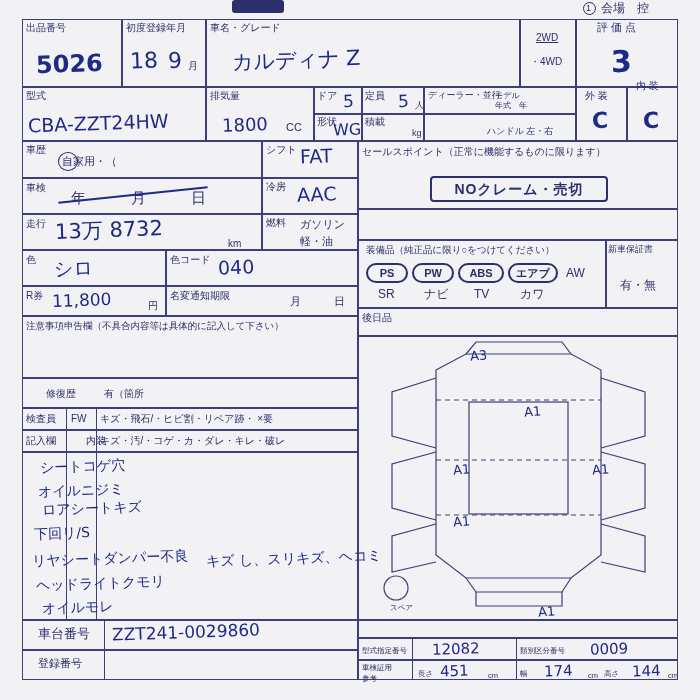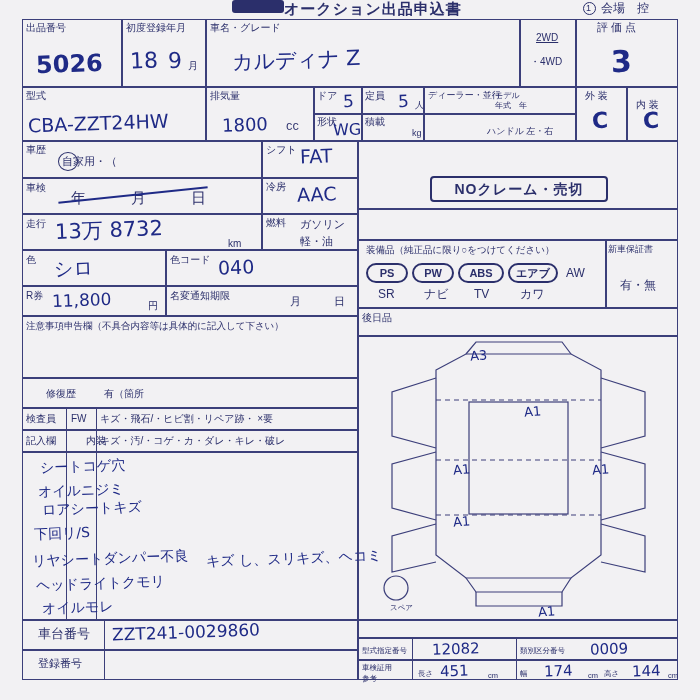--- a/index.html
+++ b/index.html
@@ -95,21 +95,20 @@
     height:1.5px;background:#1f2a86;
     transform:rotate(-6deg);
   }
 </style>
 </head>
 <body>
 
 <div class="sheet">
 
   <div class="blob" style="left:232px;top:0px;width:52px;height:13px;"></div>
-  <div class="title" style="left:284px;top:0px;">オークション出品申込書</div>
   <div class="circle" style="left:583px;top:2px;width:13px;height:13px;"></div>
   <div class="lbl" style="left:586px;top:3px;font-size:9px;">1</div>
   <div class="lbl" style="left:601px;top:3px;font-size:12px;">会場　控</div>
 
   <div class="box" style="left:22px;top:19px;width:656px;height:661px;"></div>
 
   <div class="box" style="left:22px;top:19px;width:100px;height:68px;"></div>
   <div class="lbl" style="left:26px;top:22px;">出品番号</div>
   <div class="hand b" style="left:36px;top:50px;font-size:24px;">5026</div>
 
@@ -131,21 +130,21 @@
   <div class="lbl" style="left:597px;top:22px;font-size:11px;">評 価 点</div>
   <div class="hand b" style="left:611px;top:44px;font-size:30px;">3</div>
 
   <div class="box" style="left:22px;top:87px;width:184px;height:54px;"></div>
   <div class="lbl" style="left:26px;top:90px;">型式</div>
   <div class="hand" style="left:28px;top:112px;font-size:19px;">CBA-ZZT24HW</div>
 
   <div class="box" style="left:206px;top:87px;width:108px;height:54px;"></div>
   <div class="lbl" style="left:210px;top:90px;">排気量</div>
   <div class="hand" style="left:222px;top:114px;font-size:18px;">1800</div>
-  <div class="lbl" style="left:286px;top:122px;font-size:11px;font-family:Liberation Mono, monospace;">CC</div>
+  <div class="lbl" style="left:286px;top:122px;font-size:11px;">CC</div>
 
   <div class="box" style="left:314px;top:87px;width:48px;height:27px;"></div>
   <div class="lbl" style="left:317px;top:90px;">ドア</div>
   <div class="hand" style="left:343px;top:91px;font-size:17px;">5</div>
 
   <div class="box" style="left:362px;top:87px;width:62px;height:27px;"></div>
   <div class="lbl" style="left:365px;top:90px;">定員</div>
   <div class="hand" style="left:398px;top:91px;font-size:17px;">5</div>
   <div class="lbl" style="left:415px;top:100px;font-size:9px;">人</div>
 
@@ -163,33 +162,34 @@
   <div class="lbl" style="left:495px;top:100px;font-size:8px;">年式　年</div>
 
   <div class="box" style="left:424px;top:114px;width:152px;height:27px;"></div>
   <div class="lbl" style="left:487px;top:126px;font-size:9px;">ハンドル 左・右</div>
 
   <div class="box" style="left:576px;top:87px;width:51px;height:54px;"></div>
   <div class="lbl" style="left:585px;top:90px;">外 装</div>
   <div class="hand b" style="left:592px;top:108px;font-size:22px;">C</div>
 
   <div class="box" style="left:627px;top:87px;width:51px;height:54px;"></div>
-  <div class="lbl" style="left:636px;top:99px;">内 装</div>
+  <div class="lbl" style="left:636px;top:80px;">内 装</div>
   <div class="hand b" style="left:643px;top:108px;font-size:22px;">C</div>
 
   <div class="box" style="left:22px;top:141px;width:240px;height:37px;"></div>
   <div class="lbl" style="left:26px;top:144px;">車歴</div>
   <div class="lbl" style="left:62px;top:156px;font-size:11px;">自家用・（</div>
   <div class="circle" style="left:58px;top:152px;width:20px;height:19px;"></div>
 
   <div class="box" style="left:262px;top:141px;width:96px;height:37px;"></div>
   <div class="lbl" style="left:266px;top:144px;">シフト</div>
   <div class="hand" style="left:300px;top:145px;font-size:19px;">FAT</div>
 
   <div class="box" style="left:358px;top:141px;width:320px;height:68px;"></div>
+  <div class="lbl" style="left:362px;top:146px;font-size:10px;">セールスポイント（正常に機能するものに限ります）</div>
   <div class="noclaim" style="left:430px;top:176px;width:178px;height:26px;">NOクレーム・売切</div>
 
   <div class="box" style="left:22px;top:178px;width:240px;height:36px;"></div>
   <div class="lbl" style="left:26px;top:182px;">車検</div>
   <div class="lbl" style="left:71px;top:192px;font-size:15px;">年　　　月　　　日</div>
   <div class="strike" style="left:58px;top:194px;width:150px;"></div>
 
   <div class="box" style="left:262px;top:178px;width:96px;height:36px;"></div>
   <div class="lbl" style="left:266px;top:181px;">冷房</div>
   <div class="hand" style="left:297px;top:183px;font-size:19px;">AAC</div>

